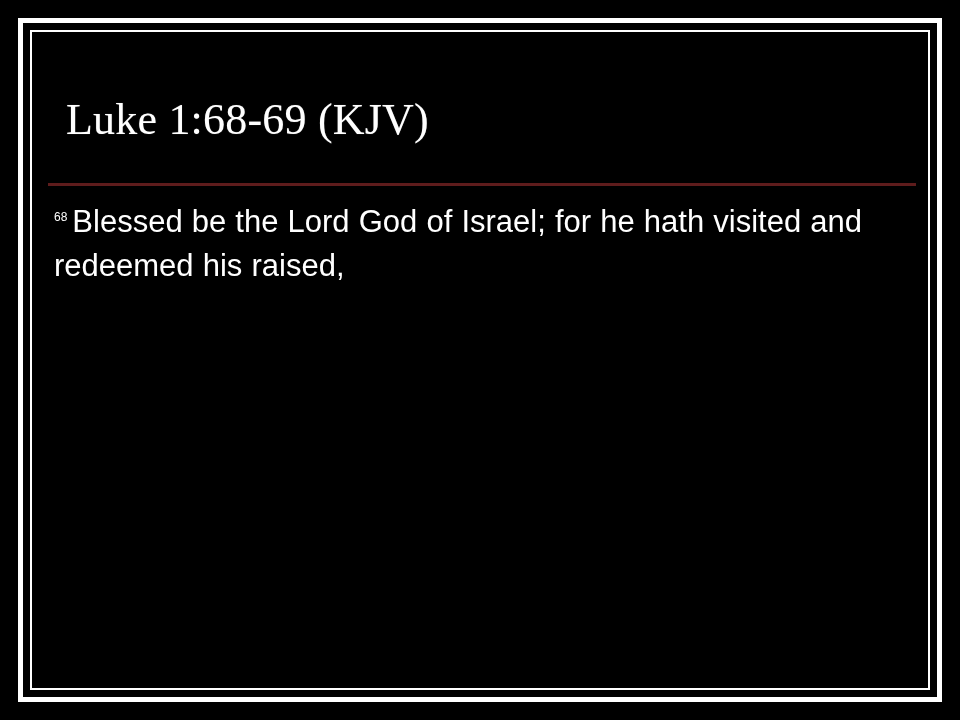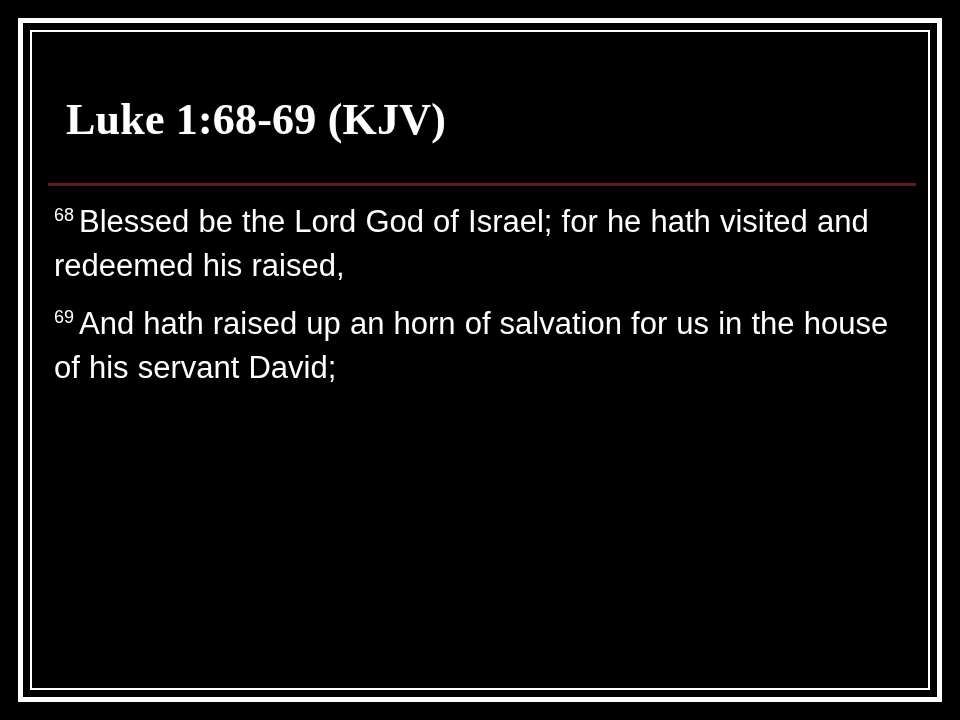--- a/index.html
+++ b/index.html
@@ -54,21 +54,21 @@
     bottom: 32px;
     box-sizing: border-box;
     padding: 0;
   }
 
   .slide-title {
     position: absolute;
     left: 34px;
     top: 62px;
     font-family: "Liberation Serif", "DejaVu Serif", serif;
-    font-weight: bold;
+    font-weight: normal;
     font-size: 44px;
     line-height: 52px;
     color: #ffffff;
     letter-spacing: 0.2px;
     white-space: nowrap;
     text-shadow: 0 0 1px rgba(255,255,255,0.35);
   }
 
   .title-rule {
     position: absolute;
@@ -94,21 +94,21 @@
     margin: 0 0 14px 0;
     text-align: left;
     word-spacing: 0.5px;
   }
 
   .verse:last-child {
     margin-bottom: 0;
   }
 
   .verse-num {
-    font-size: 18px;
+    font-size: 12px;
     vertical-align: super;
     line-height: 0;
     padding-right: 5px;
   }
 </style>
 </head>
 <body>
 
 <div class="slide">
 
@@ -118,17 +118,16 @@
   <div class="content">
 
     <div class="slide-title">Luke 1:68-69 (KJV)</div>
 
     <div class="title-rule"></div>
 
     <div class="body-block">
 
       <p class="verse"><span class="verse-num">68</span><span class="verse-text">Blessed be the Lord God of Israel; for he hath visited and redeemed his raised,</span></p>
 
-      <p class="verse"><span class="verse-num">69</span><span class="verse-text">And hath raised up an horn of salvation for us in the house of his servant David;</span></p>
 
     </div>
   </div>
 </div>
 
 </body></html>

